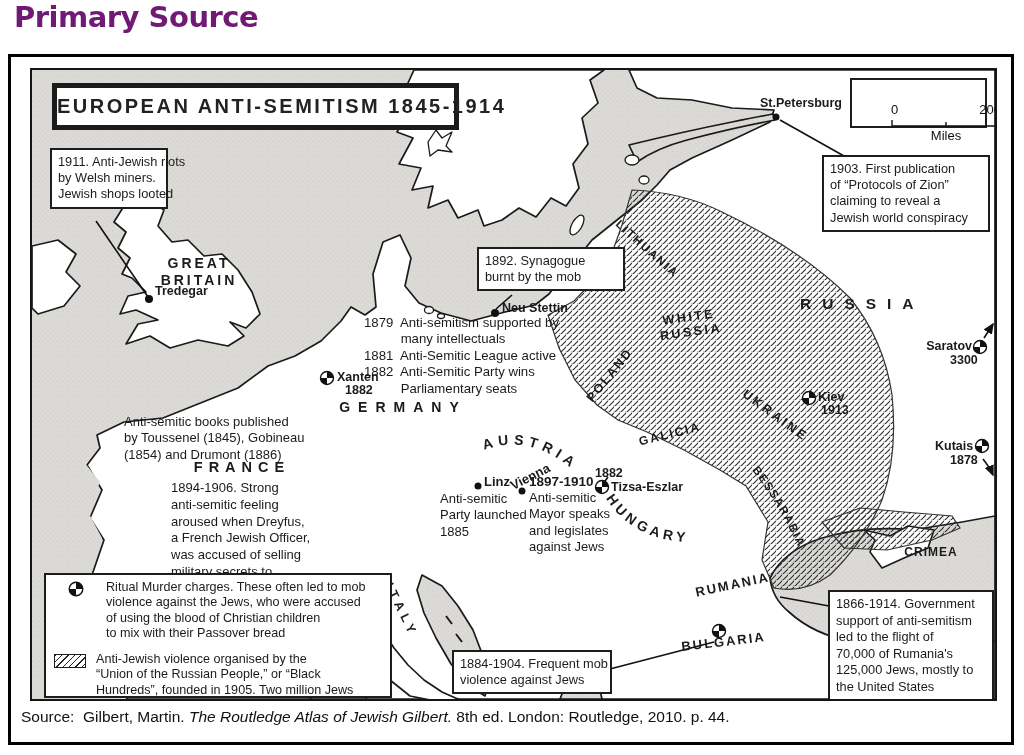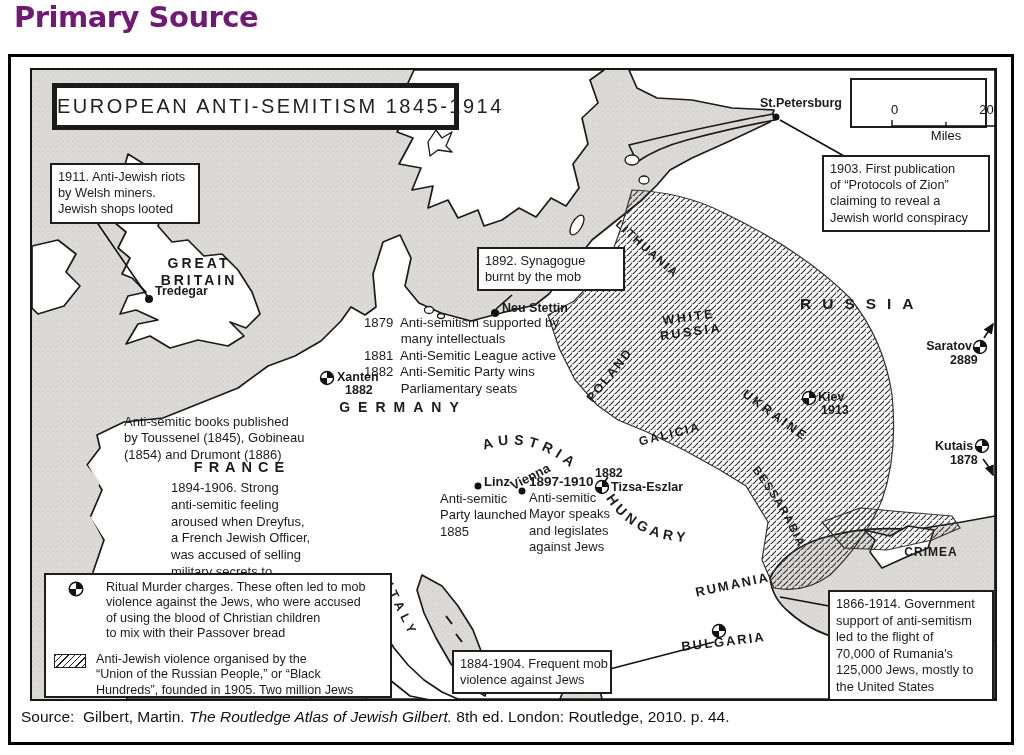--- a/index.html
+++ b/index.html
@@ -8,21 +8,21 @@
   .heading{position:absolute;left:14px;top:0px;font-family:"DejaVu Sans",sans-serif;
     font-weight:bold;font-size:29px;letter-spacing:-0.5px;color:#701a75;}
   .scanbox{position:absolute;left:8px;top:54px;width:1006px;height:691px;border:3px solid #000;background:#fff;}
   .mapwrap{position:absolute;left:19px;top:11px;width:967px;height:633px;border:2px solid #151515;background:#dbdad6;overflow:hidden;}
   .mapwrap svg.geo{position:absolute;left:0;top:0;}
   .ov{position:absolute;white-space:pre;color:#1b1b1b;}
   .callout{background:#fff;border:2px solid #1d1d1d;padding:4px 6px;font-size:12.8px;line-height:16.2px;}
   .note{font-size:13px;line-height:16.4px;}
   .region{font-weight:bold;letter-spacing:2px;font-size:12.5px;text-align:center;line-height:15px;}
   .city{font-weight:bold;font-size:12.5px;}
-  .titlebox{background:#fff;border:5px solid #1b1b1b;text-align:center;font-weight:normal;
+  .titlebox{background:#fff;border:5px solid #1b1b1b;text-align:center;font-weight:bold;
     font-size:20px;letter-spacing:2.5px;padding:7px 0;color:#222;}
   .scalebox{background:#fff;border:2px solid #1d1d1d;}
   .legend{background:#fff;border:2px solid #1d1d1d;padding:5px 6px 4px 8px;display:flex;flex-direction:column;gap:3px;}
   .lrow{display:flex;align-items:flex-start;gap:10px;}
   .ltext{font-size:12.6px;line-height:15.3px;white-space:pre;}
   .swatch{width:32px;height:14px;border:1.6px solid #1d1d1d;margin-top:2px;flex:none;
     background:repeating-linear-gradient(135deg,#222 0 1px,transparent 1px 4.5px);}
   .lsym{flex:none;margin-top:1px;margin-left:14px;margin-right:12px;}
   .srcline{position:absolute;left:10px;top:651px;font-size:15.5px;color:#111;white-space:pre;}
   .srcline i{white-space:pre;}
@@ -154,21 +154,21 @@
 
     <div class="ov scalebox" style="left:818px;top:8px;width:137px;height:50px;">
       <svg width="133" height="46" viewBox="0 0 133 46">
         <text x="12" y="16" font-size="13" fill="#111">0</text>
         <text x="122" y="16" font-size="13" fill="#111" text-anchor="end">200</text>
         <path d="M13 22 L13 28 L121 28 L121 22 M67 24 L67 28" stroke="#111" stroke-width="1.4" fill="none"></path>
         <text x="67" y="42" font-size="13" fill="#111" text-anchor="middle">Miles</text>
       </svg>
     </div>
 
-    <div class="ov callout" style="left:18px;top:93px;width:150px;">1911. Anti-Jewish riots
+    <div class="ov callout" style="left:18px;top:78px;width:118px;">1911. Anti-Jewish riots
 by Welsh miners.
 Jewish shops looted</div>
     <div class="ov callout" style="left:445px;top:177px;width:148px;">1892. Synagogue
 burnt by the mob</div>
     <div class="ov callout" style="left:790px;top:85px;width:168px;">1903. First publication
 of “Protocols of Zion”
 claiming to reveal a
 Jewish world conspiracy</div>
     <div class="ov callout" style="left:420px;top:580px;width:160px;">1884-1904. Frequent mob
 violence against Jews</div>
@@ -198,21 +198,21 @@
     <div class="ov city" style="left:470px;top:231px;">Neu Stettin</div>
     <div class="ov city" style="left:305px;top:300px;">Xanten</div>
     <div class="ov city" style="left:313px;top:313px;">1882</div>
     <div class="ov city" style="left:420px;top:404px;font-size:13px;padding-left:32px;">Linz</div>
     <div class="ov city" style="left:477px;top:399px;font-size:13px;transform:rotate(-27deg);">Vienna</div>
     <div class="ov city" style="left:563px;top:396px;">1882</div>
     <div class="ov city" style="left:579px;top:410px;">Tizsa-Eszlar</div>
     <div class="ov city" style="left:786px;top:320px;">Kiev</div>
     <div class="ov city" style="left:789px;top:333px;">1913</div>
     <div class="ov city" style="left:880px;top:269px;width:60px;text-align:right;">Saratov</div>
-    <div class="ov city" style="left:918px;top:283px;">2889</div>
+    <div class="ov city" style="left:918px;top:283px;">3300</div>
     <div class="ov city" style="left:903px;top:369px;">Kutais</div>
     <div class="ov city" style="left:918px;top:383px;">1878</div>
 
     <div class="ov note" style="left:332px;top:245px;font-size:13.2px;">1879  Anti-semitism supported by
           many intellectuals
 1881  Anti-Semitic League active
 1882  Anti-Semitic Party wins
           Parliamentary seats</div>
     <div class="ov note" style="left:92px;top:344px;">Anti-semitic books published
 by Toussenel (1845), Gobineau

